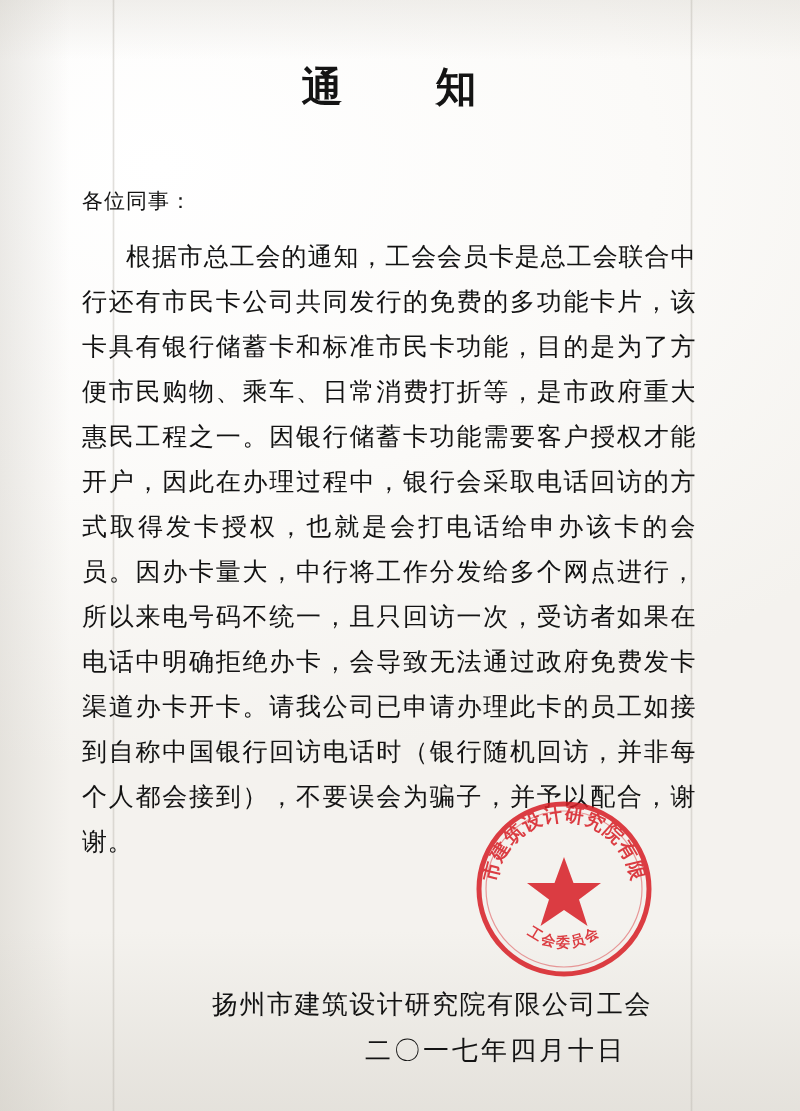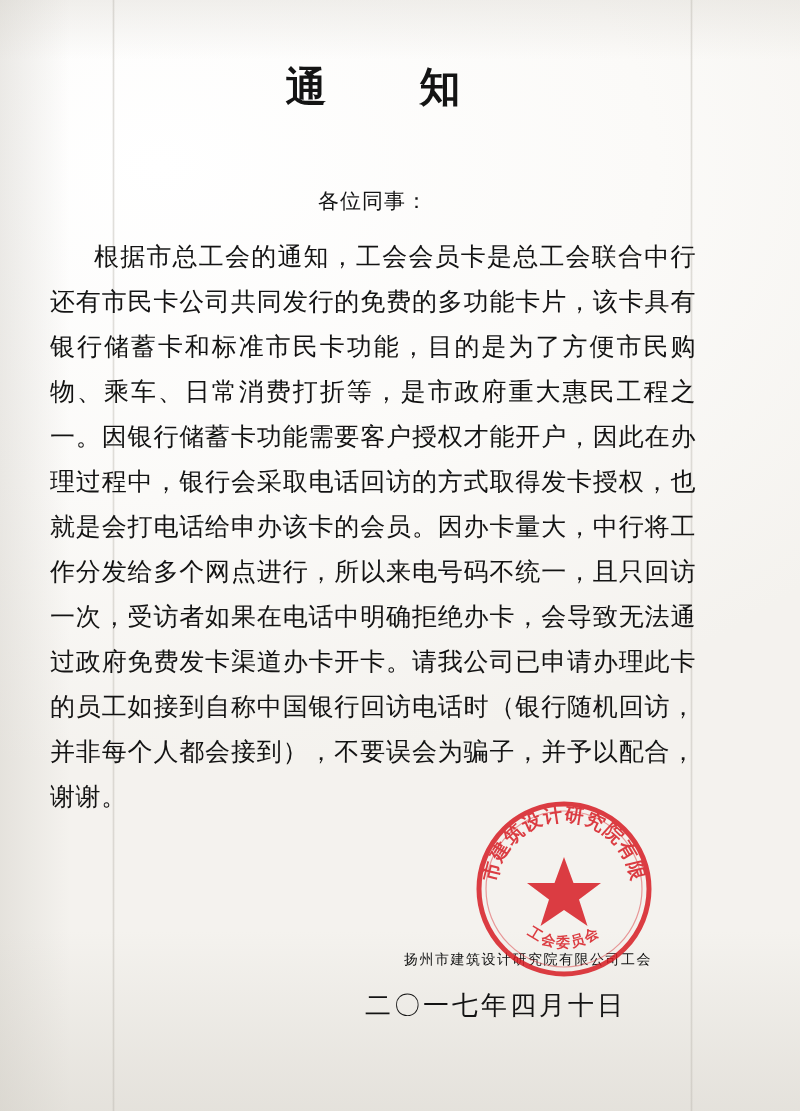--- a/index.html
+++ b/index.html
@@ -48,59 +48,58 @@
   .paper-crease {
     position: absolute;
     top: 0; bottom: 0;
     width: 3px;
     background: linear-gradient(to right, rgba(190,186,178,0.0), rgba(188,184,176,0.45), rgba(190,186,178,0.0));
     pointer-events: none;
   }
   .content {
     position: relative;
     z-index: 3;
-    padding: 0 104px 0 50px;
+    padding: 0 104px 0 82px;
   }
   .doc-title {
     text-align: center;
     font-size: 41px;
     font-weight: bold;
     letter-spacing: 26px;
     text-indent: 26px;
     color: #141414;
     margin: 0;
     padding-top: 60px;
     font-family: "Liberation Serif", serif;
   }
   .salutation {
     margin-top: 72px;
     font-size: 21px;
     color: #131313;
     letter-spacing: 1px;
     line-height: 1.4;
-    text-align: center;
   }
   .body-text {
     margin-top: 18px;
     font-size: 25px;
     line-height: 45px;
     color: #131313;
     text-align: justify;
     text-justify: inter-ideograph;
     text-indent: 44px;
     letter-spacing: 0.6px;
   }
   .signature-block {
     margin-top: 118px;
     text-align: right;
     padding-right: 44px;
     position: relative;
   }
   .sig-line {
-    font-size: 14px;
+    font-size: 26px;
     color: #131313;
     letter-spacing: 1.5px;
     line-height: 46px;
     white-space: nowrap;
     text-align: right;
   }
   .sig-date {
     font-size: 26px;
     color: #131313;
     letter-spacing: 3px;

